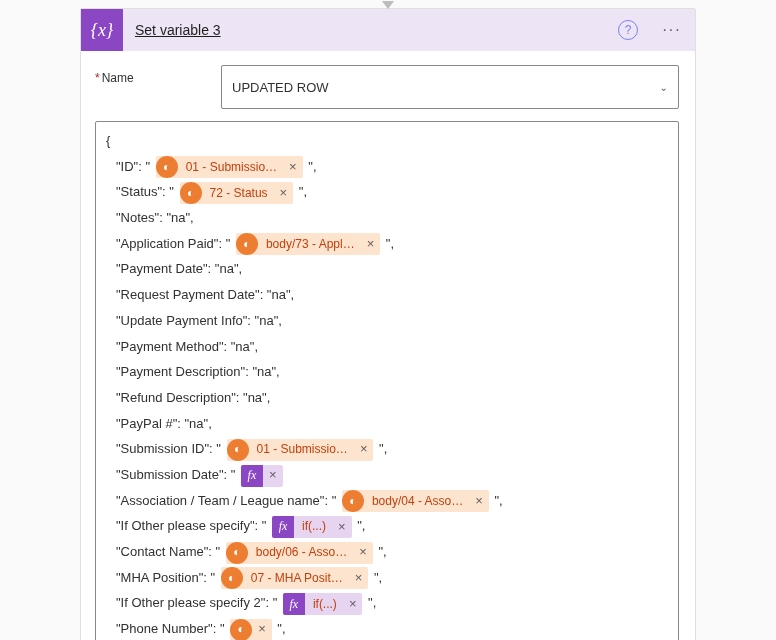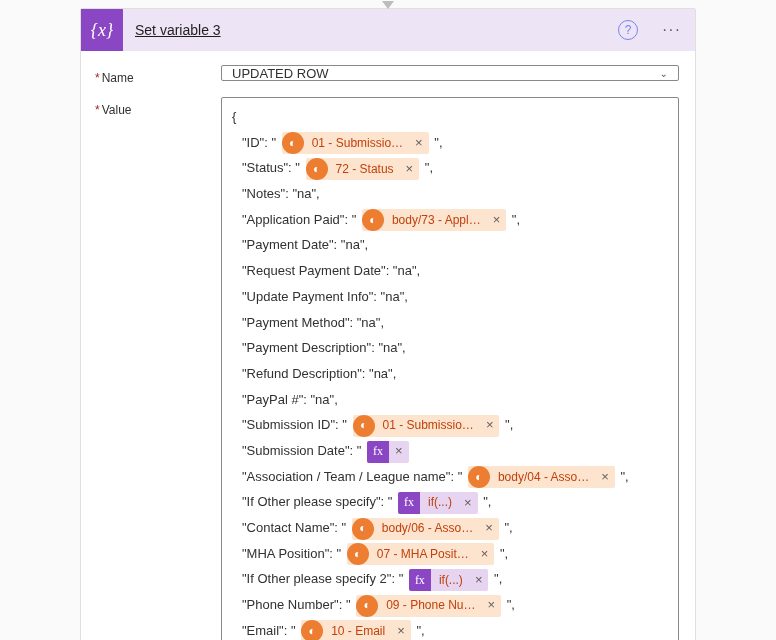--- a/index.html
+++ b/index.html
@@ -70,21 +70,21 @@
   }
   .label {
     width: 126px;
     font-size: 12px;
     color: #323130;
     padding-top: 6px;
   }
   .req { color: #a4262c; margin-right: 2px; }
   .dropdown {
     flex: 1;
-    height: 16px;
+    height: 44px;
     border: 1px solid #8a8886;
     border-radius: 2px;
     display: flex;
     align-items: center;
     padding: 0 10px;
     font-size: 13px;
     justify-content: space-between;
   }
   .chev { font-size: 10px; color: #605e5c; }
   .value-box {
@@ -112,21 +112,21 @@
   .tk-fx  { background: #e6d4f0; }
   .tk-ic {
     width: 22px; height: 22px;
     display: inline-flex;
     align-items: center; justify-content: center;
     color: #fff;
     font-size: 12px;
     flex-shrink: 0;
   }
   .tk-dyn .tk-ic { background: #ed7d31; border-radius: 50%; }
-  .tk-fx  .tk-ic { background: #8b46c4; font-family: serif; }
+  .tk-fx  .tk-ic { background: #8b46c4; font-style: italic; font-family: serif; }
   .tk-label { padding: 0 6px 0 8px; color: #c2410c; white-space: nowrap; }
   .tk-x { padding: 0 6px; color: #605e5c; font-size: 13px; }
   
   .connector {
     position: absolute;
     top: -8px;
     left: 50%;
     transform: translateX(-50%);
     width: 0; height: 0;
     border-left: 6px solid transparent;
@@ -153,23 +153,20 @@
       <div class="label">
         <span class="req">*</span><span>Name</span>
       </div>
       <div class="dropdown">
         <span>UPDATED ROW</span>
         <span class="chev">⌄</span>
       </div>
     </div>
 
     <div class="row">
-      <div class="label">
-        <span class="req">*</span><span>Value</span>
-      </div>
       <div class="value-box" id="value-box">
           <span class="line">{</span>
           <span class="line indent">"ID": " <span class="token tk-dyn">
               <span class="tk-ic">◐</span>
               <span class="tk-label">01 - Submissio…</span>
               <span class="tk-x">×</span>
             </span> ",</span>
           <span class="line indent">"Status": " <span class="token tk-dyn">
               <span class="tk-ic">◐</span>
               <span class="tk-label">72 - Status</span>
@@ -217,21 +214,20 @@
               <span class="tk-label">07 - MHA Posit…</span>
               <span class="tk-x">×</span>
             </span> ",</span>
           <span class="line indent">"If Other please specify 2": " <span class="token tk-fx">
               <span class="tk-ic">fx</span>
               <span class="tk-label">if(...)</span>
               <span class="tk-x">×</span>
             </span> ",</span>
           <span class="line indent">"Phone Number": " <span class="token tk-dyn">
               <span class="tk-ic">◐</span>
-              <span class="tk-label">09 - Phone Nu…</span>
               <span class="tk-x">×</span>
             </span> ",</span>
           <span class="line indent">"Email": " <span class="token tk-dyn">
               <span class="tk-ic">◐</span>
               <span class="tk-label">10 - Email</span>
               <span class="tk-x">×</span>
             </span> ",</span>
         </div>
     </div>
 

